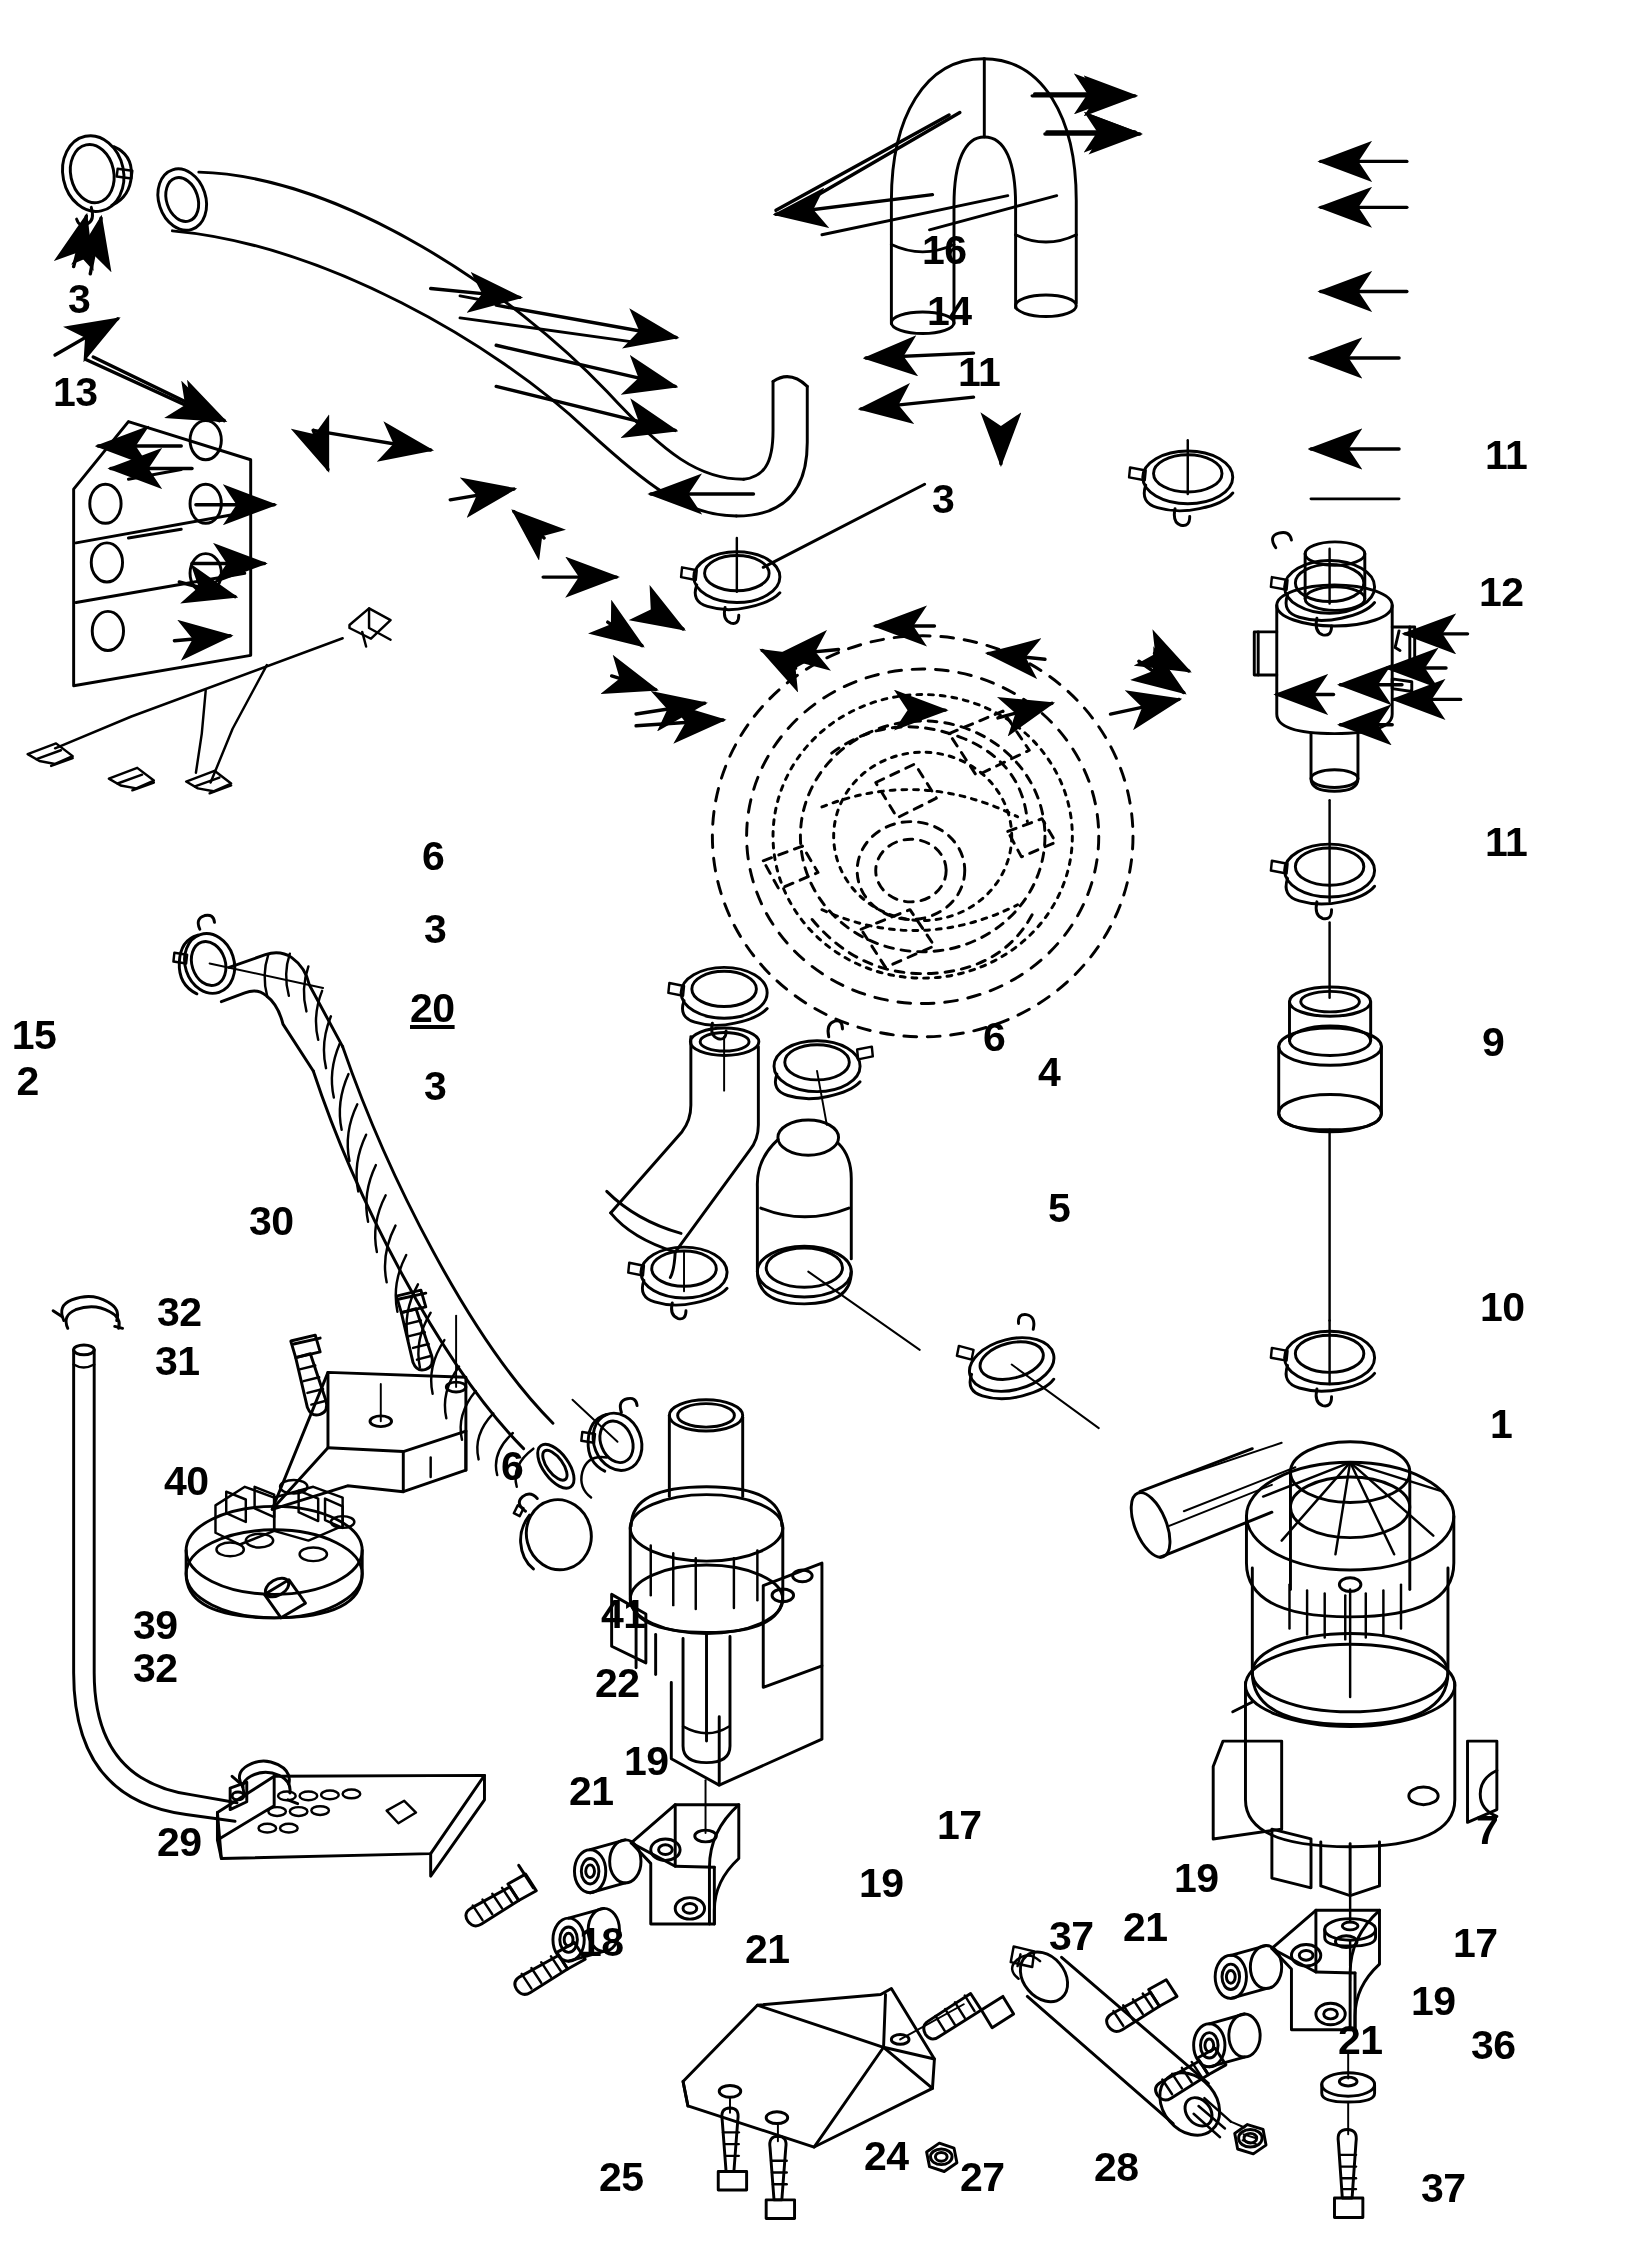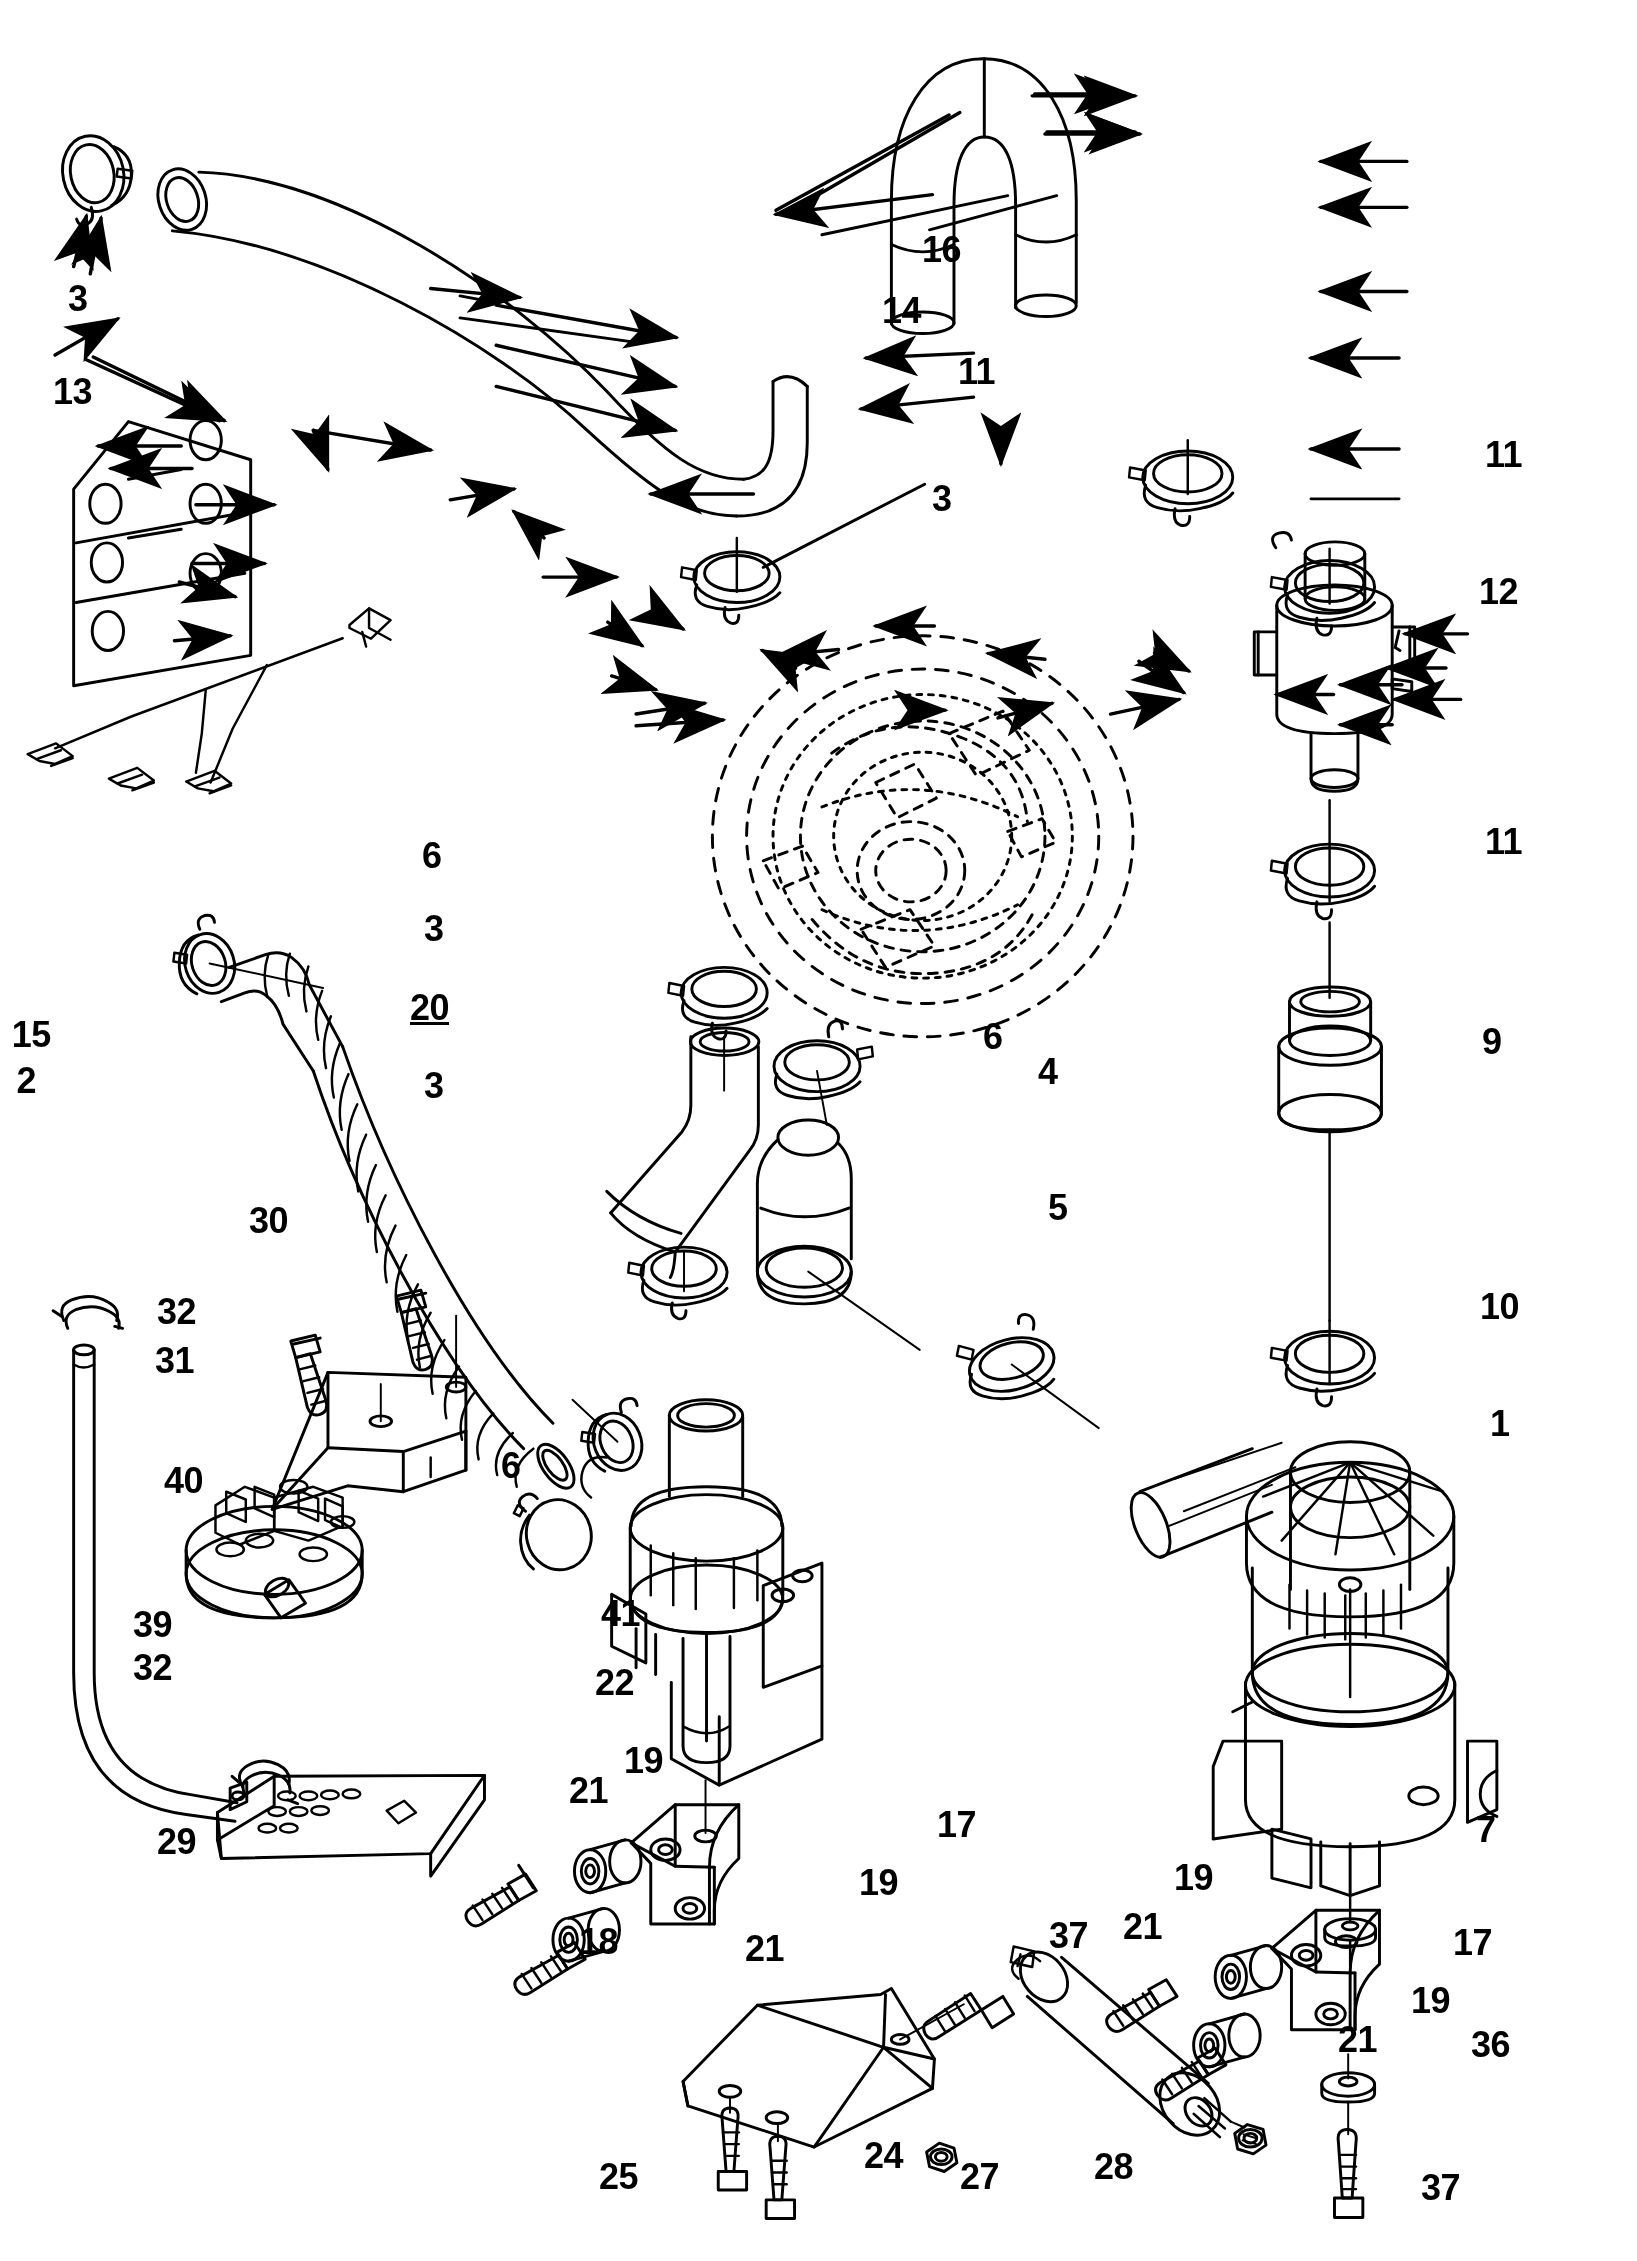--- a/index.html
+++ b/index.html
@@ -9,21 +9,21 @@
     height:2261px;
     background:#ffffff;
     overflow:hidden;
     font-family:"Liberation Sans", sans-serif;
   }
   #art{position:absolute;left:0;top:0;width:1638px;height:2261px;}
   .lbl{
     position:absolute;
     font-family:"Liberation Sans", sans-serif;
     font-weight:700;
-    font-size:36px;
+    font-size:41px;
     line-height:30px;
     color:#000000;
     white-space:nowrap;
     letter-spacing:-0.5px;
   }
 </style>
 </head>
 <body>
 
 <div id="sheet">
@@ -763,21 +763,21 @@
     <path d="M1300 1460 L1440 1438" marker-end="url(#ah)"></path>
     <path d="M1300 1484 L1478 1472" marker-end="url(#ah)"></path>
     <path d="M2846 1482 L2740 1482" marker-end="url(#ah)"></path>
   </g>
 </svg>
 
 <div>
   <span class="lbl" style="left:68px;top:284px;">3</span>
   <span class="lbl" style="left:53px;top:341px;margin-top:36px;">13</span>
   <span class="lbl" style="left:922px;top:235px;">16</span>
-  <span class="lbl" style="left:882px;top:296px;">14</span>
+  <span class="lbl" style="left:927px;top:296px;">14</span>
   <span class="lbl" style="left:958px;top:357px;">11</span>
   <span class="lbl" style="left:1485px;top:440px;">11</span>
   <span class="lbl" style="left:932px;top:484px;">3</span>
   <span class="lbl" style="left:1479px;top:577px;">12</span>
   <span class="lbl" style="left:1485px;top:827px;">11</span>
   <span class="lbl" style="left:422px;top:841px;">6</span>
   <span class="lbl" style="left:424px;top:914px;">3</span>
   <span class="lbl" style="left:983px;top:1022px;">6</span>
   <span class="lbl" style="left:1482px;top:1027px;">9</span>
   <span class="lbl" style="left:11.7px;top:1020px;">15</span>

